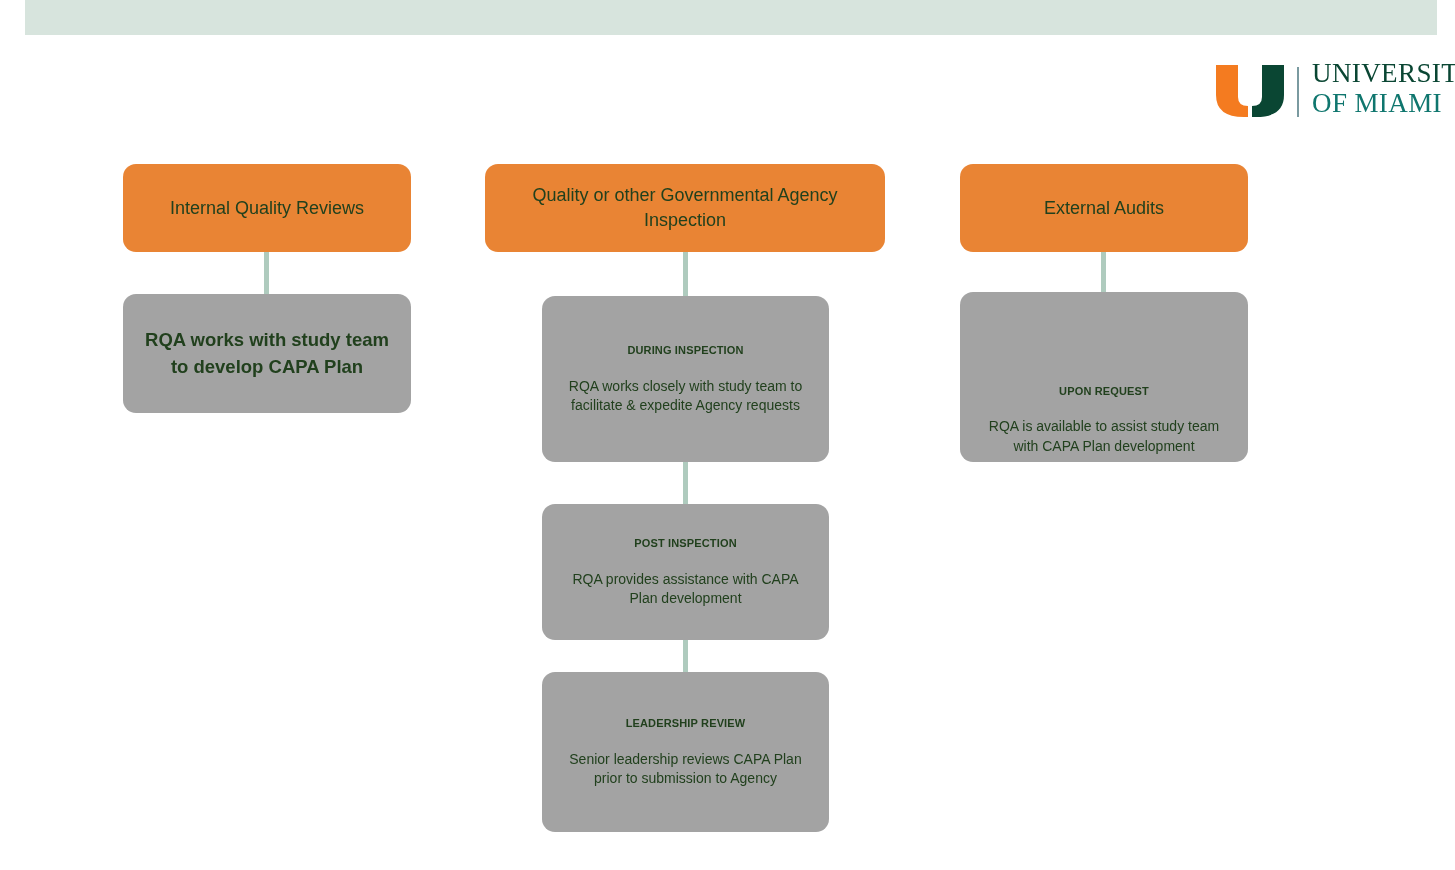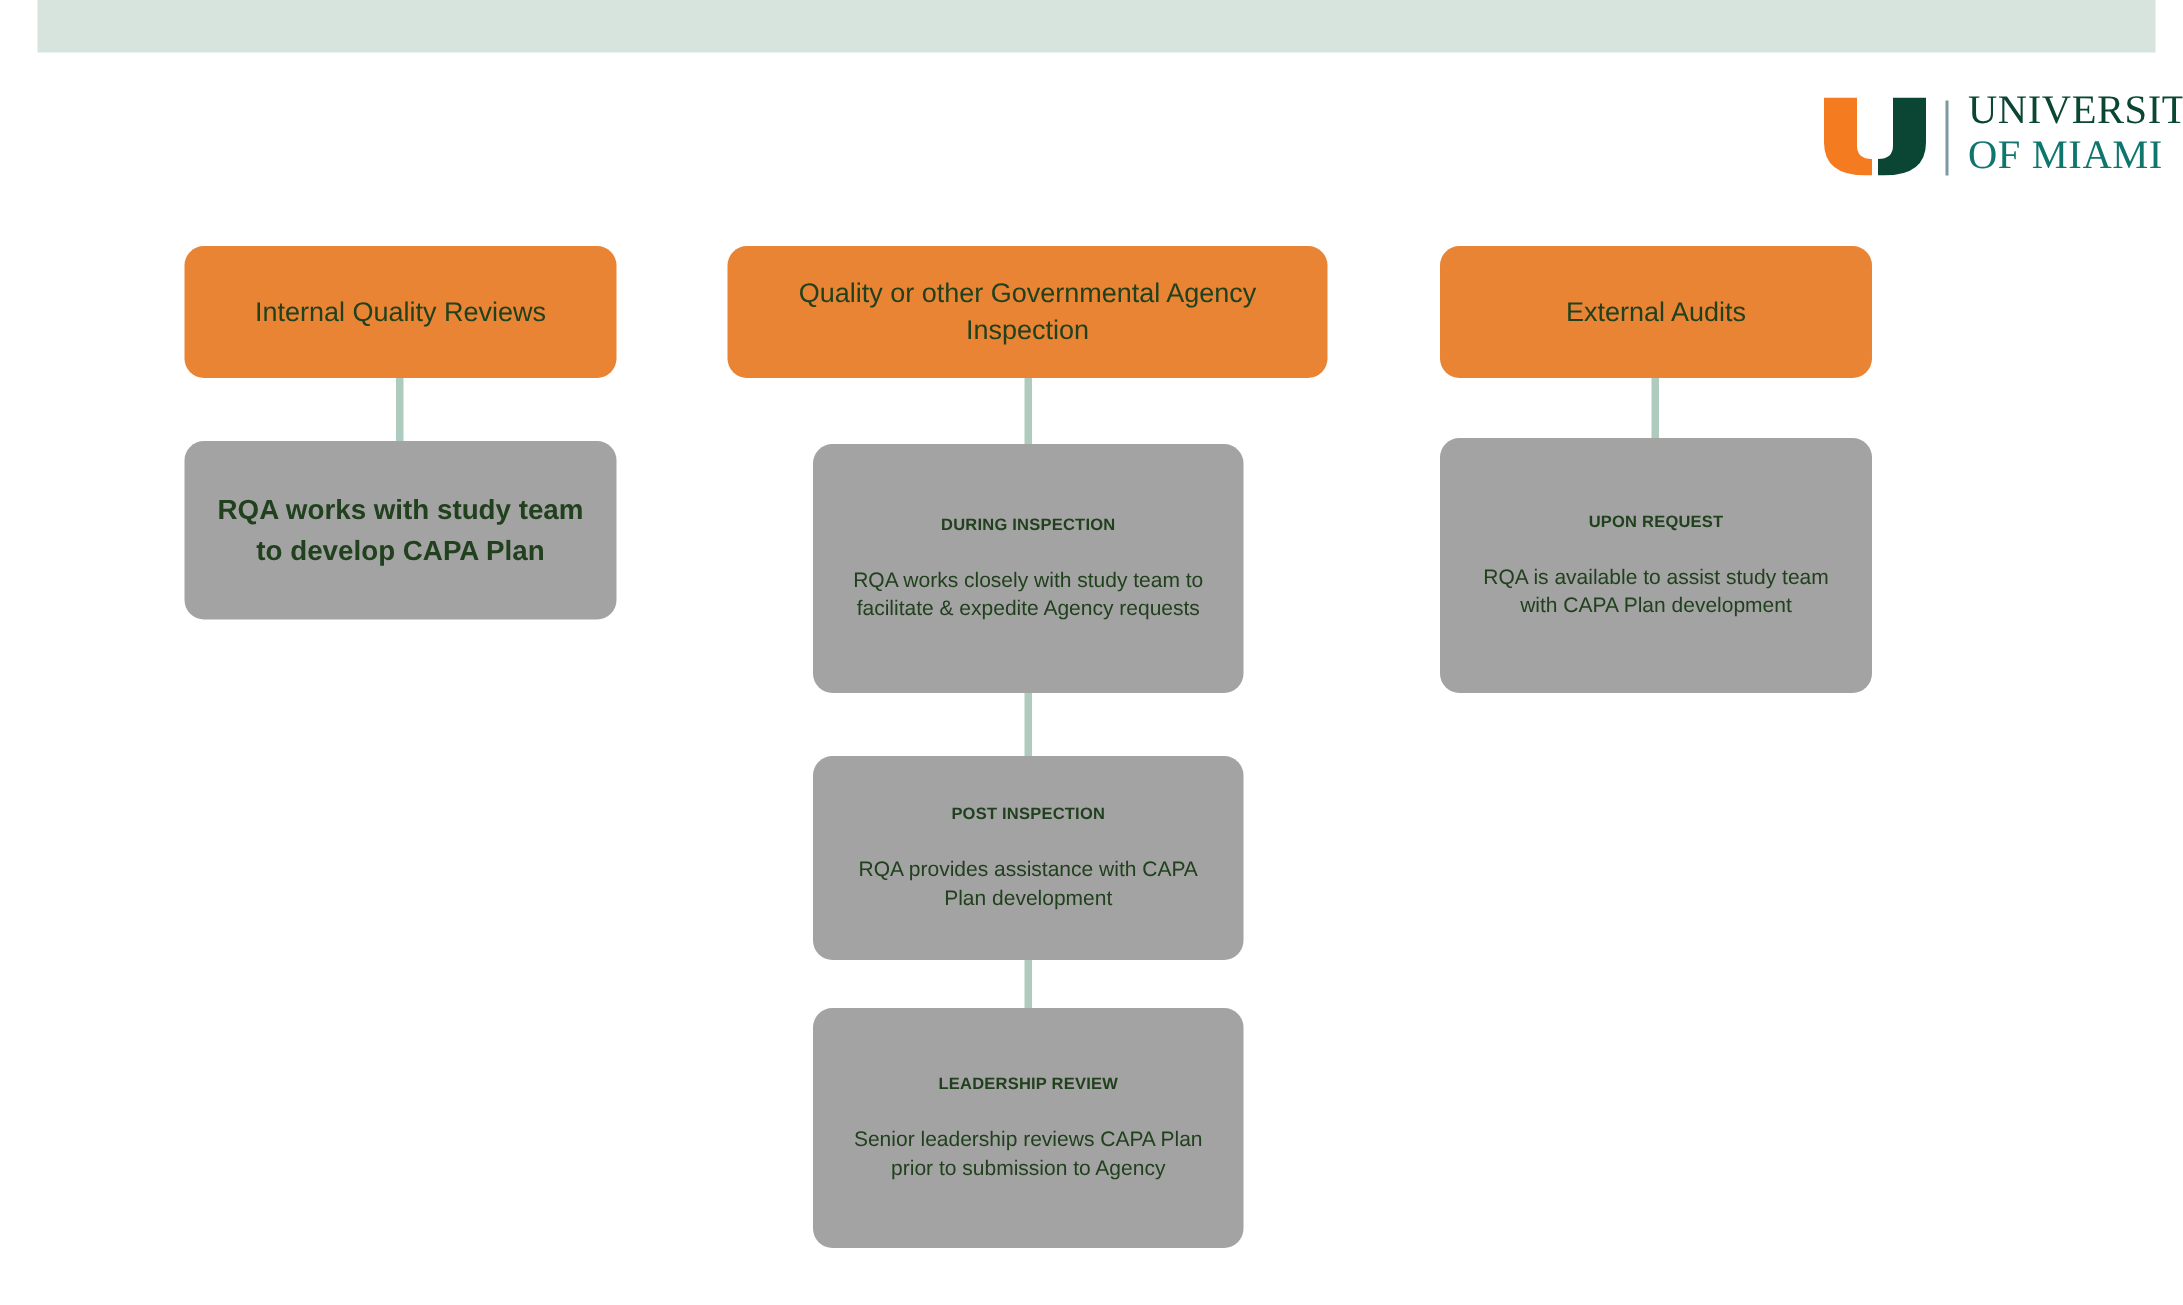--- a/index.html
+++ b/index.html
@@ -171,18 +171,18 @@
     <div class="node-title">LEADERSHIP REVIEW</div>
     <div class="node-body">Senior leadership reviews CAPA Plan prior to submission to Agency</div>
   </div>
 
   <div class="connector" style="left:1101px; top:250px; height:46px;"></div>
 
   <div class="node start" style="left:960px; top:164px; width:288px; height:88px;">
     <div class="node-body">External Audits</div>
   </div>
 
-  <div class="node step" style="left:960px; top:292px; width:288px; height:170px;">
+  <div class="node step" style="left:960px; top:292px; width:288px; height:170px;justify-content:flex-end;">
     <div class="node-title">UPON REQUEST</div>
     <div class="node-body">RQA is available to assist study team with CAPA Plan development</div>
   </div>
 
 </div>
 
 </body></html>

